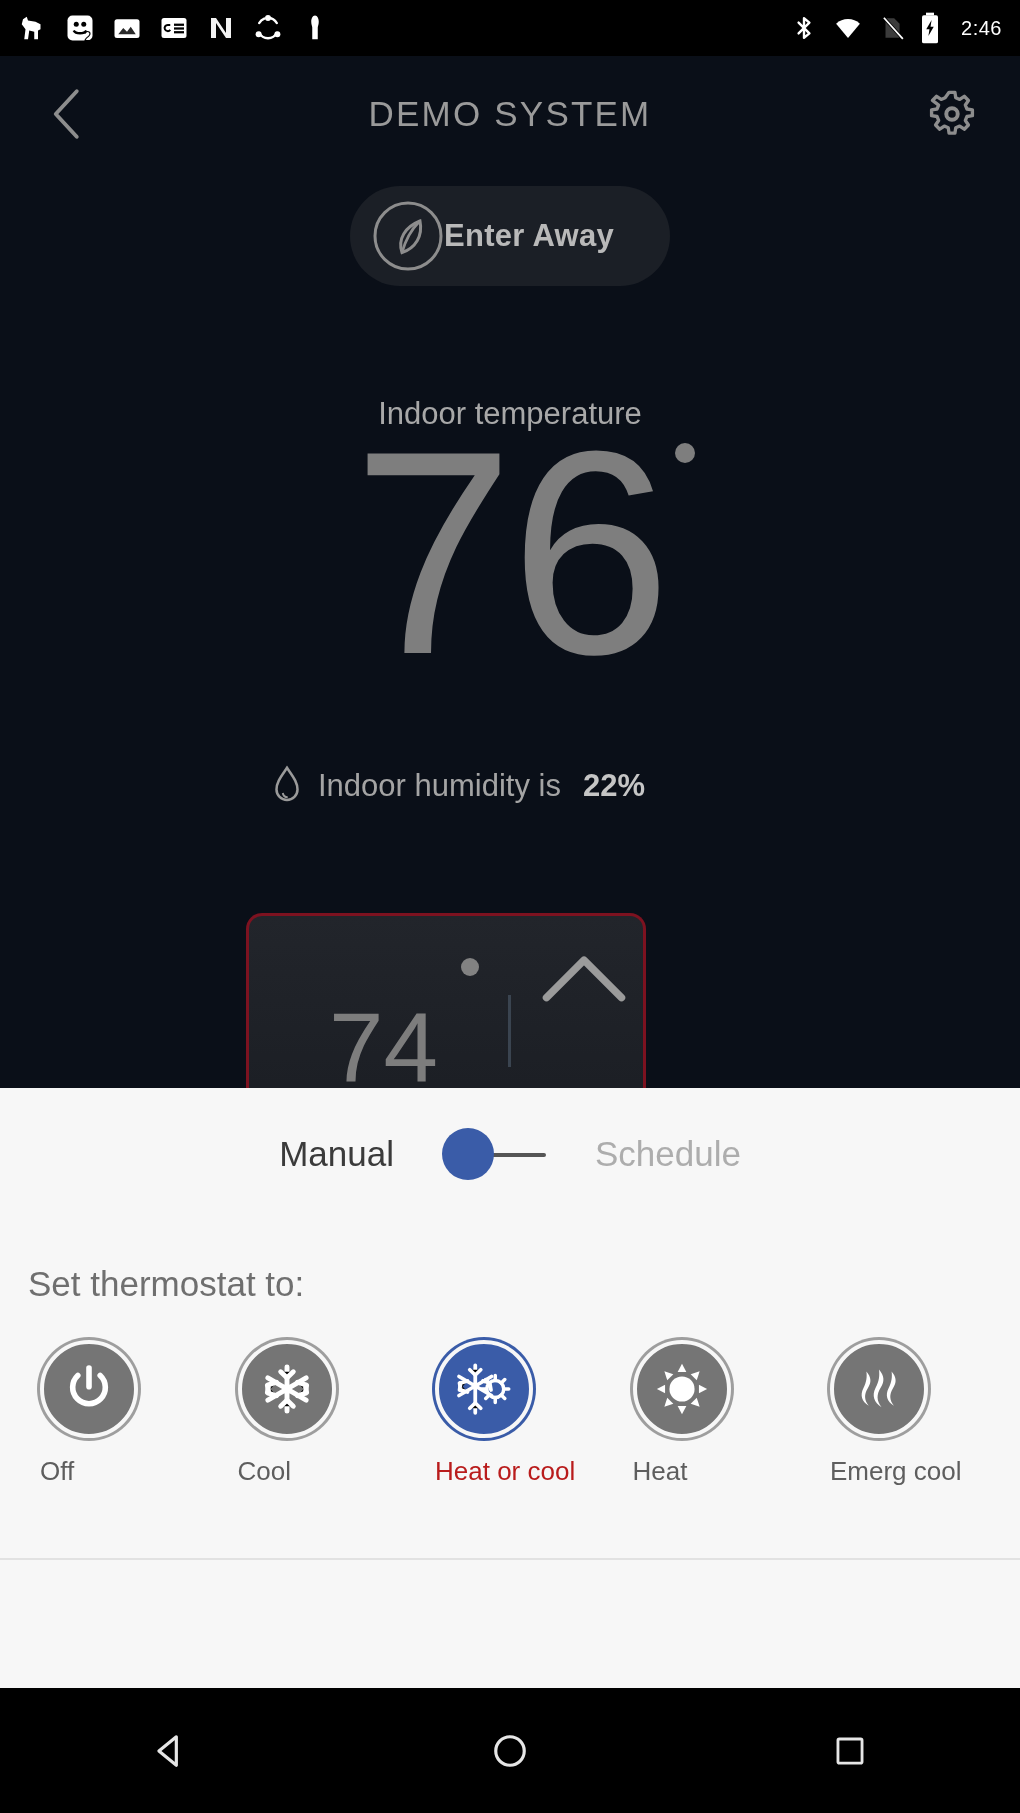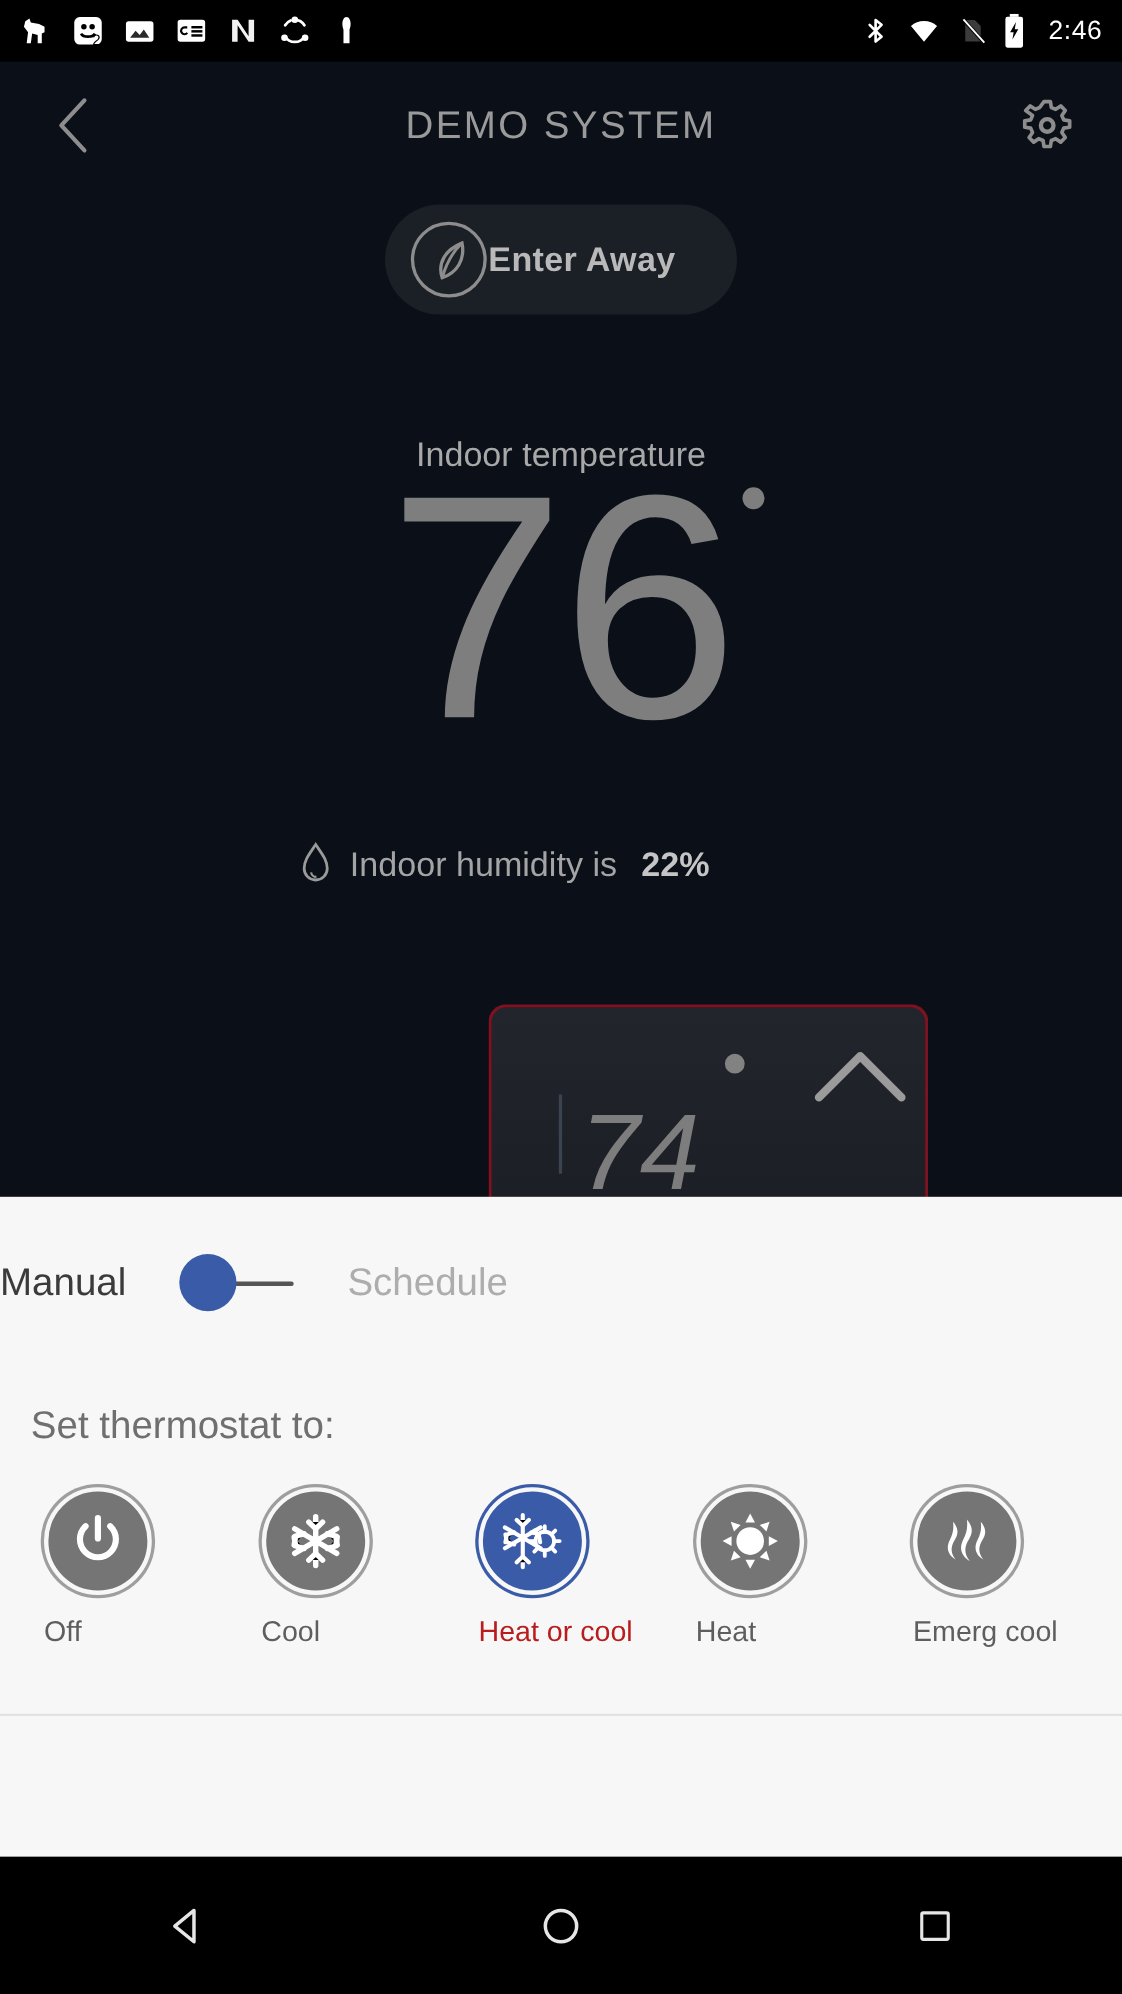--- a/index.html
+++ b/index.html
@@ -14,21 +14,21 @@
   
   .statusbar {
     position:absolute; top:0; left:0; width:1020px; height:56px;
     background:#000; display:flex; align-items:center;
     padding:0 18px;
   }
   .sb-left { display:flex; align-items:center; gap:17px; }
   .sb-right { margin-left:auto; display:flex; align-items:center; gap:14px; }
   .sb-ico { display:block; }
   .sb-time {
-    color:#fff; font-size:24px; font-weight:400; letter-spacing:.5px;
+    color:#fff; font-size:20px; font-weight:400; letter-spacing:.5px;
     margin-left:6px; font-family:"Liberation Sans", sans-serif;
   }
 
   
   .appbar {
     position:absolute; top:56px; left:0; width:1020px; height:115px;
     display:flex; align-items:center; padding:0 36px;
   }
   .appbar-title {
     flex:1; text-align:center;
@@ -63,21 +63,21 @@
   .humidity-row {
     position:absolute; top:765px; left:0; width:915px;
     display:flex; align-items:center; justify-content:center; gap:14px;
   }
   .humidity-text { color:#a4a4a4; font-size:31px; font-weight:400; }
   .humidity-val { color:#c5c5c5; font-size:31px; font-weight:700; margin-left:8px; }
 
   
   .setpoints {
     position:absolute; top:913px; left:0; width:892px; height:180px;
-    display:flex; justify-content:flex-end; padding:0 48px;font-style:italic;
+    display:flex; justify-content:center; padding:0 48px;
   }
   .sp-card {
     position:relative; width:400px; height:200px;
     background:linear-gradient(180deg,#22252b 0%, #1b1e24 100%);
     border:3px solid #7d1220; border-top-left-radius:16px; border-top-right-radius:16px;
     border-bottom:none;
   }
   .sp-card.cool { border-color:#2f5e8c; }
   .sp-dot {
     position:absolute; top:42px; left:212px;
@@ -93,22 +93,22 @@
     position:absolute; top:995px; left:508px; width:3px; height:72px;
     background:#3a4450;
   }
 
   
   .sheet {
     position:absolute; left:0; top:1088px; width:1020px; height:600px;
     background:#f7f7f7;
   }
   .toggle-row {
-    display:flex; align-items:center; justify-content:flex-start;
-    gap:0; padding-top:52px;
+    display:flex; align-items:center; justify-content:center;
+    gap:0; padding-top:40px;
   }
   .tg-label { font-size:35px; font-weight:400; }
   .tg-label.active { color:#3b3b3b; }
   .tg-label.inactive { color:#adadad; }
   .tg-switch {
     position:relative; width:105px; height:52px; margin:0 48px;
     display:flex; align-items:center;
   }
   .tg-track {
     position:absolute; left:42px; top:25px; width:62px; height:4px;

